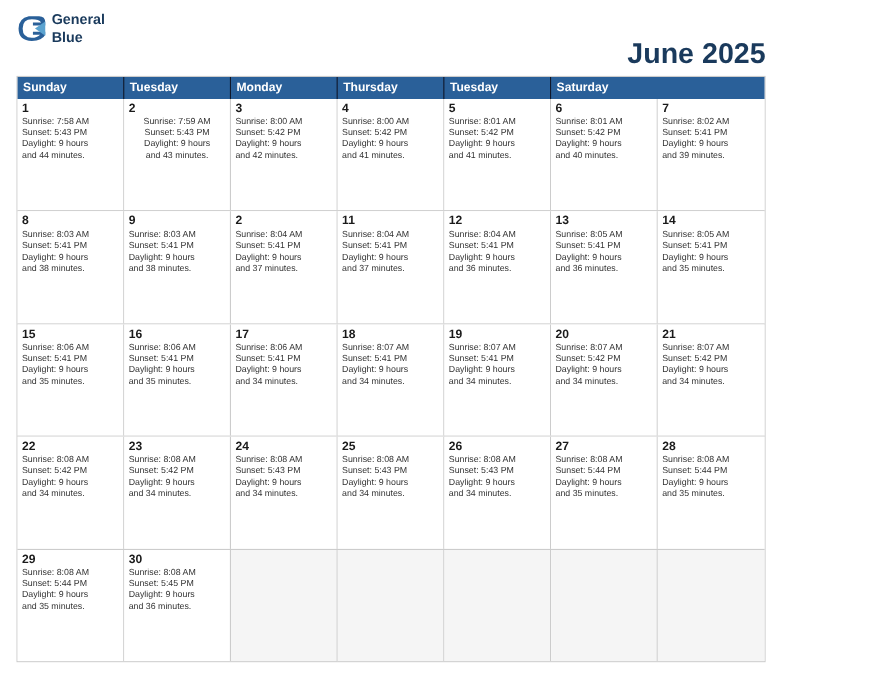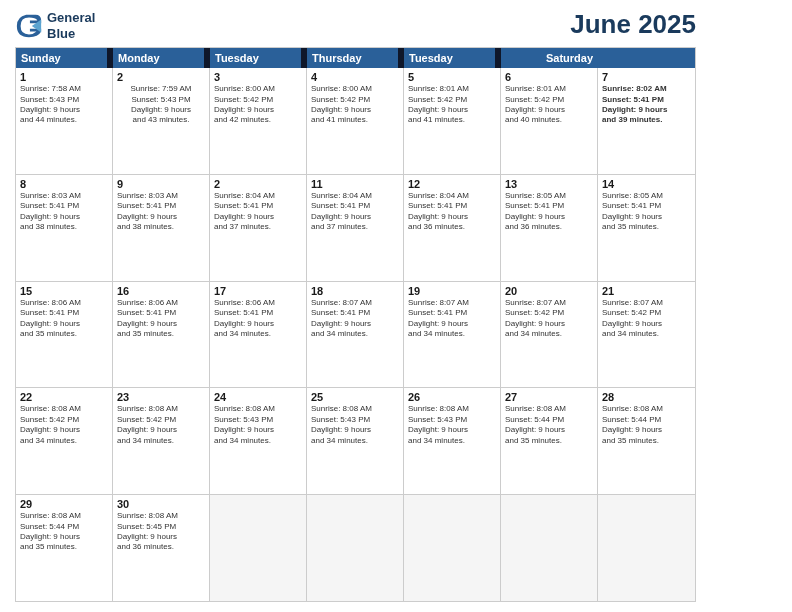--- a/index.html
+++ b/index.html
@@ -33,20 +33,21 @@
       font-weight: bold;
       color: #1a3a5c;
       line-height: 1.2;
     }
     .logo-icon {
       width: 28px;
       height: 28px;
     }
     .title-block {
       text-align: right;
+      margin-top: 24px;
     }
     .month-title {
       font-size: 26px;
       font-weight: bold;
       color: #1a3a5c;
       line-height: 1.1;
     }
     .subtitle {
       font-size: 13px;
       color: #333;
@@ -61,23 +62,23 @@
       display: grid;
       grid-template-columns: repeat(7, 1fr);
       background: #2a6099;
     }
     .cal-header-cell {
       color: #fff;
       font-size: 11px;
       font-weight: bold;
       padding: 4px 5px;
       text-align: left;
-      border-right: 6px solid #0f172a;
-    }
-    .cal-header-cell:last-child { border-right: none; text-align: right; }
+      border-right: 1px solid #0f172a;
+    }
+    .cal-header-cell:last-child { border-right: none; }
     .cal-body {
       flex: 1;
       display: flex;
       flex-direction: column;
     }
     .cal-row {
       display: grid;
       grid-template-columns: repeat(7, 1fr);
       flex: 1;
       border-top: 1px solid #ccc;
@@ -121,22 +122,22 @@
       </div>
     </div>
     <div class="title-block">
       <div class="month-title">June 2025</div>
     </div>
   </div>
 
   <div class="calendar">
     <div class="cal-header" id="cal-header">
         <div class="cal-header-cell">Sunday</div>
+        <div class="cal-header-cell">Tuesday</div>
         <div class="cal-header-cell">Monday</div>
-        <div class="cal-header-cell">Tuesday</div>
         <div class="cal-header-cell">Thursday</div>
         <div class="cal-header-cell">Tuesday</div>
         <div class="cal-header-cell">Saturday</div>
       </div>
     <div class="cal-body" id="cal-body">
         <div class="cal-row">
           <div class="cal-cell">
             <div class="day-num">1</div>
             <div class="cell-text" style="white-space: pre-line;">Sunrise: 7:58 AM
 Sunset: 5:43 PM
@@ -173,21 +174,21 @@
           </div>
           <div class="cal-cell">
             <div class="day-num">6</div>
             <div class="cell-text" style="white-space: pre-line;">Sunrise: 8:01 AM
 Sunset: 5:42 PM
 Daylight: 9 hours
 and 40 minutes.</div>
           </div>
           <div class="cal-cell">
             <div class="day-num">7</div>
-            <div class="cell-text" style="white-space: pre-line; font-weight: bold;">Sunrise: 8:02 AM
+            <div class="cell-text" style="white-space: pre-line;">Sunrise: 8:02 AM
 Sunset: 5:41 PM
 Daylight: 9 hours
 and 39 minutes.</div>
           </div>
         </div>
         <div class="cal-row">
           <div class="cal-cell">
             <div class="day-num">8</div>
             <div class="cell-text" style="white-space: pre-line;">Sunrise: 8:03 AM
 Sunset: 5:41 PM

